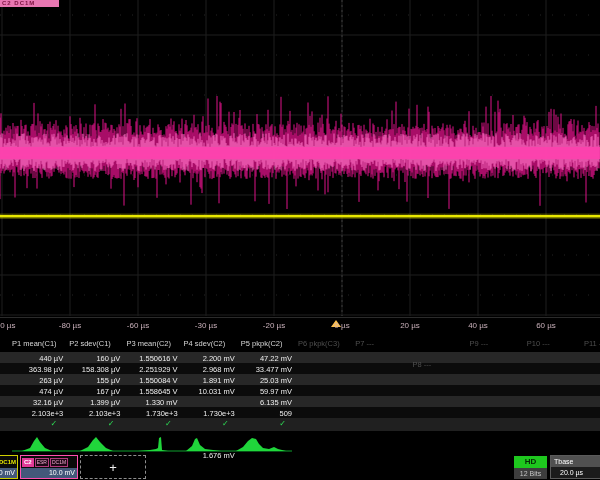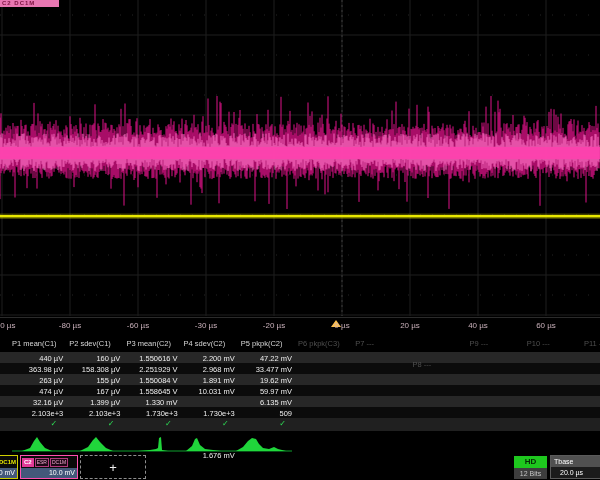--- a/index.html
+++ b/index.html
@@ -141,21 +141,21 @@
       <span class="t-cell t-val" style="left: 181.6px; width: 53.2px; top: 17.5px;">2.200 mV</span>
       <span class="t-cell t-val" style="left: 181.6px; width: 53.2px; top: 28.5px;">2.968 mV</span>
       <span class="t-cell t-val" style="left: 181.6px; width: 53.2px; top: 39.5px;">1.891 mV</span>
       <span class="t-cell t-val" style="left: 181.6px; width: 53.2px; top: 50.5px;">10.031 mV</span>
       <span class="t-cell t-val" style="left: 181.6px; width: 53.2px; top: 76px; margin-top: 39px;">1.676 mV</span>
       <span class="t-cell t-val" style="left: 181.6px; width: 53.2px; top: 72.5px;">1.730e+3</span>
       <span class="t-cell t-check" style="left: 181.6px; width: 47.2px; top: 83px;">✓</span>
       <span class="t-cell t-head" style="left: 240.8px; top: 3px;">P5 pkpk(C2)</span>
       <span class="t-cell t-val" style="left: 238.8px; width: 53.2px; top: 17.5px;">47.22 mV</span>
       <span class="t-cell t-val" style="left: 238.8px; width: 53.2px; top: 28.5px;">33.477 mV</span>
-      <span class="t-cell t-val" style="left: 238.8px; width: 53.2px; top: 39.5px;">19.62 mV</span>
+      <span class="t-cell t-val" style="left: 238.8px; width: 53.2px; top: 39.5px;">25.03 mV</span>
       <span class="t-cell t-val" style="left: 238.8px; width: 53.2px; top: 50.5px;">59.97 mV</span>
       <span class="t-cell t-val" style="left: 238.8px; width: 53.2px; top: 61.5px;">6.135 mV</span>
       <span class="t-cell t-val" style="left: 238.8px; width: 53.2px; top: 72.5px;">509</span>
       <span class="t-cell t-check" style="left: 238.8px; width: 47.2px; top: 83px;">✓</span>
       <span class="t-cell t-head dim" style="left: 298px; top: 3px;">P6 pkpk(C3)</span>
       <span class="t-cell t-head dim" style="left: 355.2px; top: 3px;">P7 ---</span>
       <span class="t-cell t-head dim" style="left: 412.4px; top: 3px; margin-top: 21px;">P8 ---</span>
       <span class="t-cell t-head dim" style="left: 469.6px; top: 3px;">P9 ---</span>
       <span class="t-cell t-head dim" style="left: 526.8px; top: 3px;">P10 ---</span>
       <span class="t-cell t-head dim" style="left: 584px; top: 3px;">P11 ---</span>

